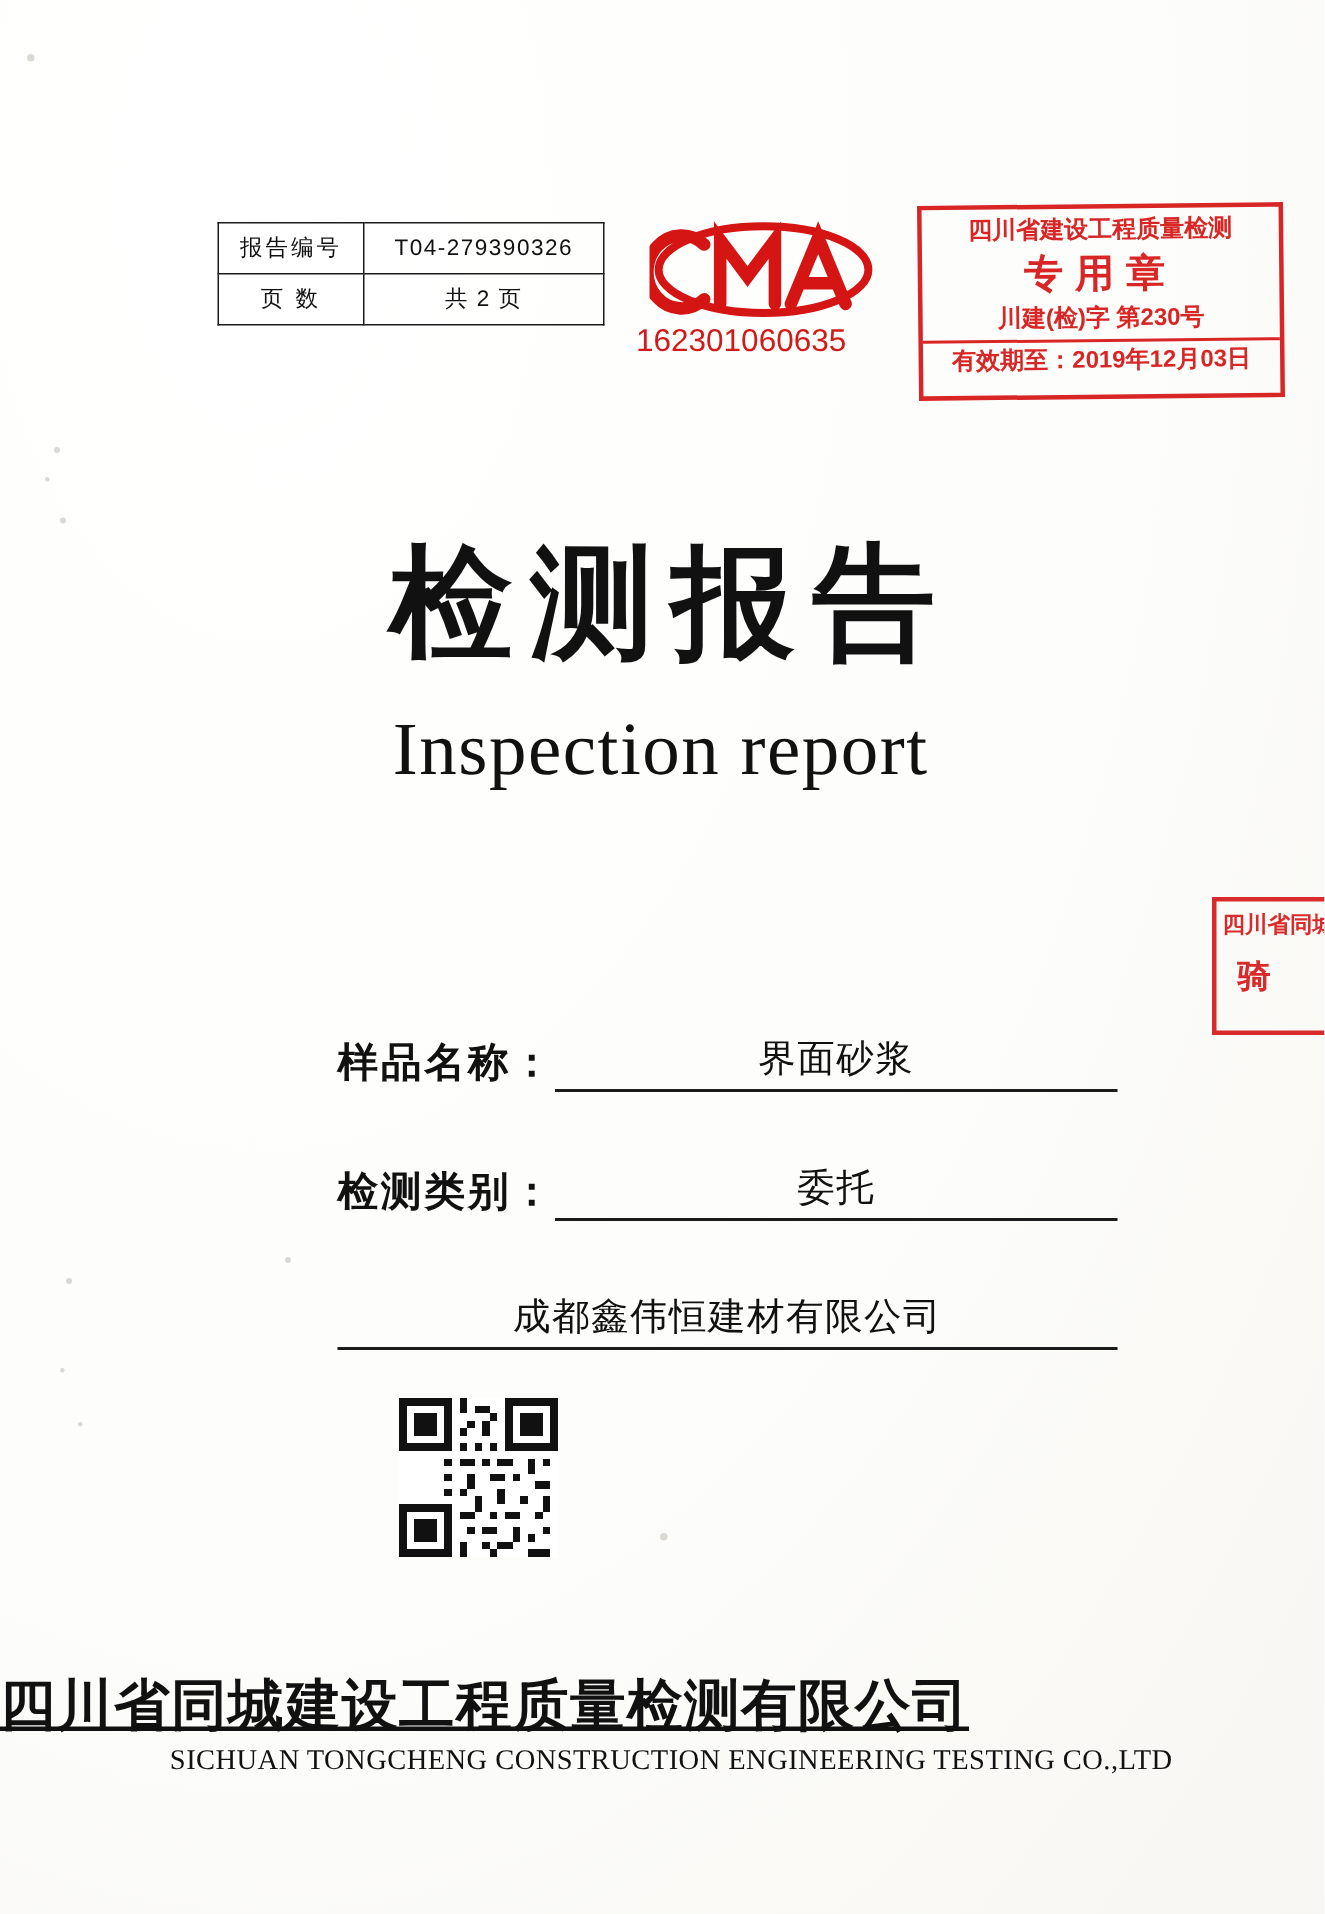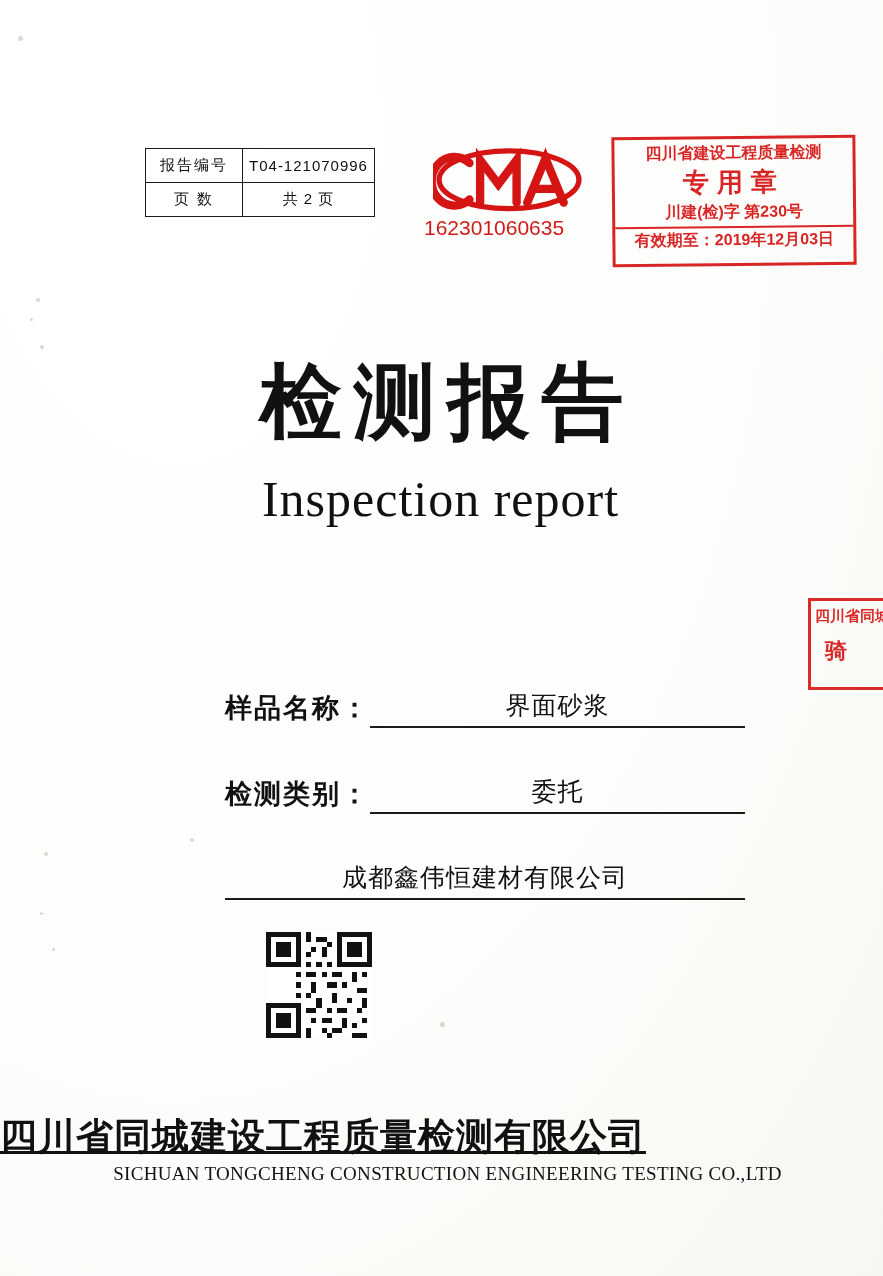--- a/index.html
+++ b/index.html
@@ -28,21 +28,21 @@
     background: #bdb9b0;
     border-radius: 50%;
     opacity: .55;
   }
 
   
   .header-table {
     position: absolute;
     left: 145px;
     top: 148px;
-    width: 230px;
+    width: 258px;
     border-collapse: collapse;
     font-family: "Liberation Sans", sans-serif;
   }
   .header-table td {
     border: 1px solid #1b1b1b;
     height: 33px;
     font-size: 15px;
     text-align: center;
     color: #111;
     padding: 0 4px;
@@ -256,21 +256,21 @@
   <div class="scan-speck" style="left:44px;  top:852px; width:4px; height:4px;"></div>
   <div class="scan-speck" style="left:40px;  top:912px; width:3px; height:3px;"></div>
   <div class="scan-speck" style="left:52px;  top:948px; width:3px; height:3px;"></div>
   <div class="scan-speck" style="left:440px; top:1022px;width:5px; height:5px;"></div>
   <div class="scan-speck" style="left:190px; top:838px; width:4px; height:4px;"></div>
 
   <table class="header-table">
     <tbody>
       <tr>
         <td class="lbl">报告编号</td>
-        <td class="val">T04-121070996</td>
+        <td class="val">T04-279390326</td>
       </tr>
       <tr>
         <td class="lbl">页  数</td>
         <td class="val">共  2  页</td>
       </tr>
     </tbody>
   </table>
 
   <div class="cma-wrap">
     <svg class="cma-logo" viewBox="0 0 200 86">

